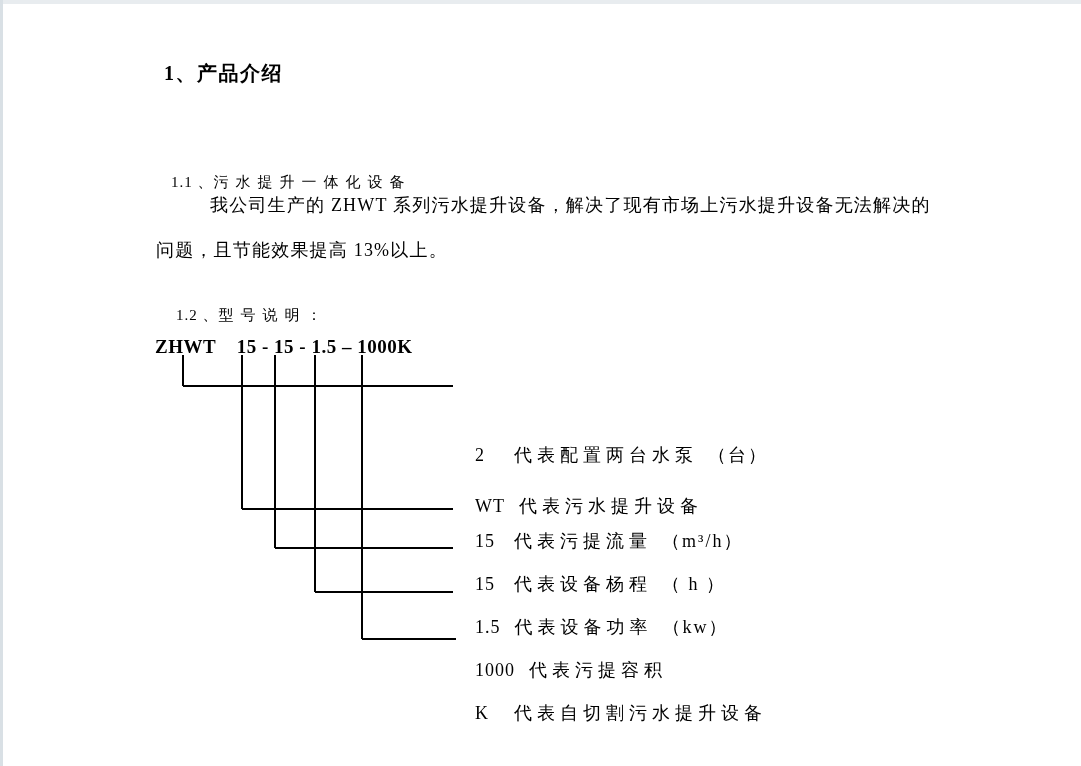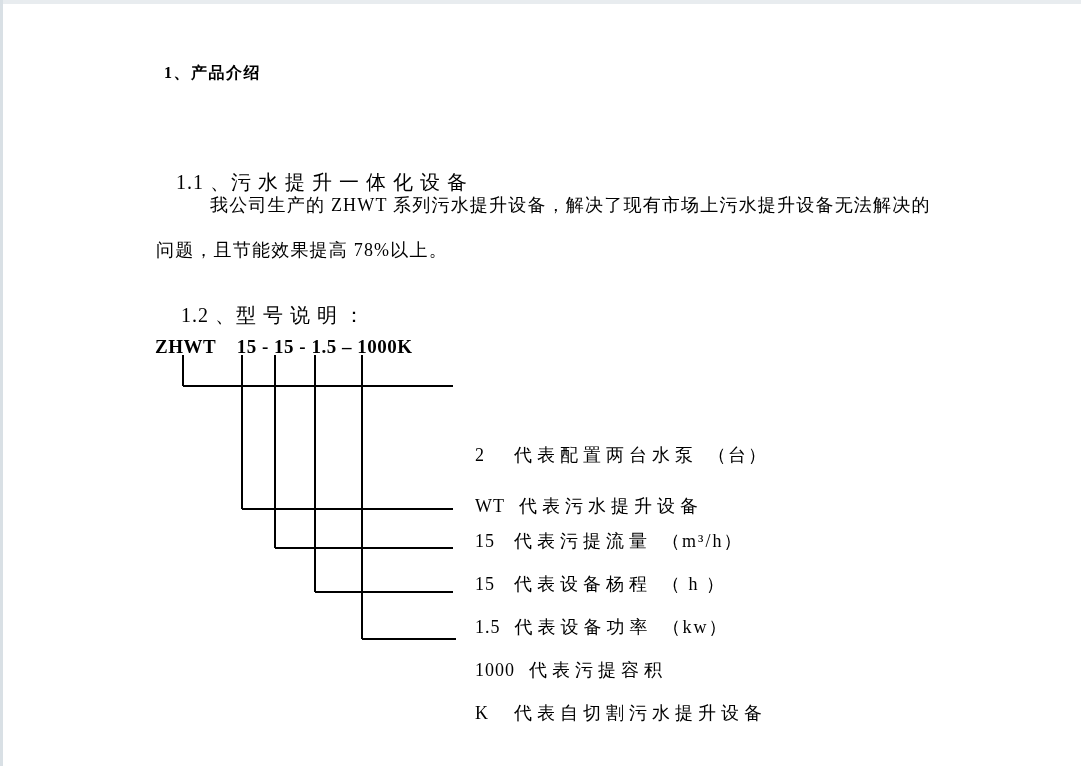--- a/index.html
+++ b/index.html
@@ -25,27 +25,27 @@
   .edge-left {
     position: absolute;
     left: 0; top: 0;
     width: 3px; height: 766px;
     background: #d9e0e5;
   }
   .abs { position: absolute; white-space: pre; }
 
   .heading {
     left: 164px; top: 58px;
-    font-size: 16px;
+    font-size: 20px;
     font-weight: bold;
     letter-spacing: 1.5px;
     line-height: 30px;
   }
   .section-row {
-    font-size: 20px;
+    font-size: 15px;
     line-height: 24px;
   }
   .section-row .num   { letter-spacing: 1px; }
   .section-row .title { letter-spacing: 7px; }
   #section-1-1 { left: 156px; top: 146px; }
   #section-1-2 { left: 161px; top: 279px; }
 
   .para-line {
     font-size: 18px;
     line-height: 24px;
@@ -106,21 +106,21 @@
   <div class="edge-top"></div>
   <div class="edge-left"></div>
 
   <div class="abs heading">1、产品介绍</div>
 
   <div class="abs section-row" id="section-1-1">
     <span class="num">1.1 、</span><span class="title">污水提升一体化设备</span>
   </div>
 
   <div class="abs para-line" id="para-line-1">我公司生产的 ZHWT 系列污水提升设备，解决了现有市场上污水提升设备无法解决的</div>
-  <div class="abs para-line" id="para-line-2">问题，且节能效果提高 78%以上。</div>
+  <div class="abs para-line" id="para-line-2">问题，且节能效果提高 13%以上。</div>
 
   <div class="abs section-row" id="section-1-2">
     <span class="num">1.2 、</span><span class="title">型号说明：</span>
   </div>
 
   <div class="abs" id="model-code">ZHWT    15 - 15 - 1.5 – 1000K</div>
 
   <svg id="connector-svg" width="1081" height="766" viewBox="0 0 1081 766" shape-rendering="crispEdges">
 
     <line x1="183" y1="355" x2="183" y2="386"></line>

